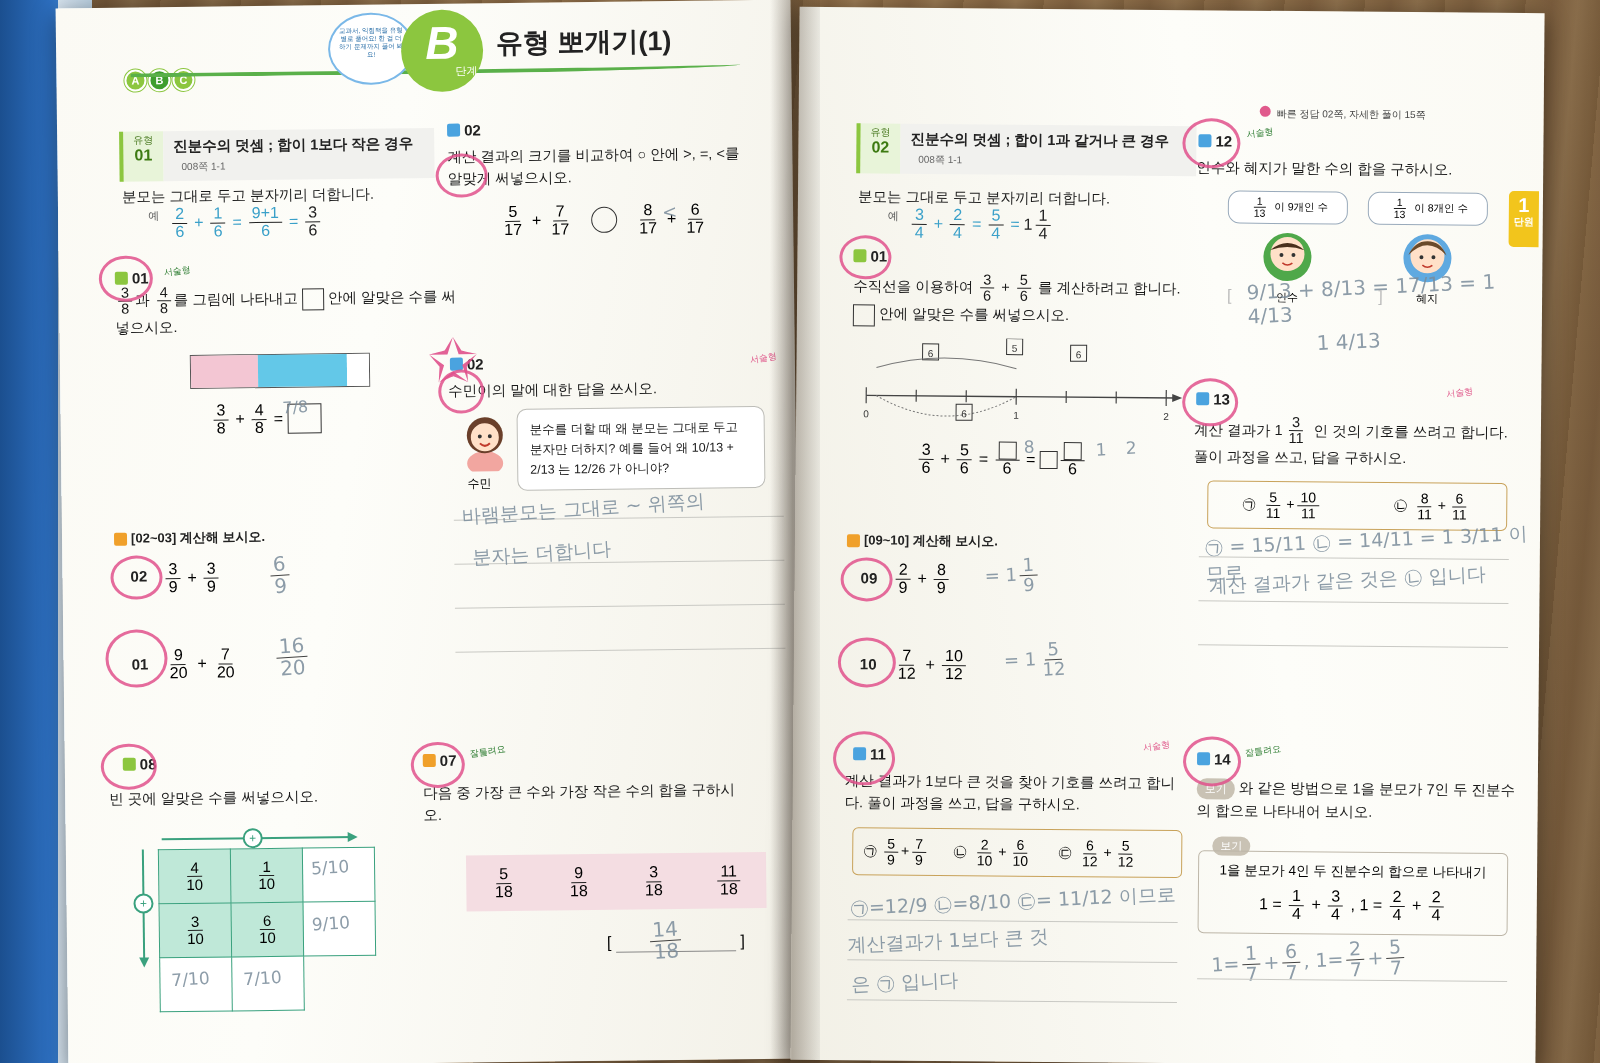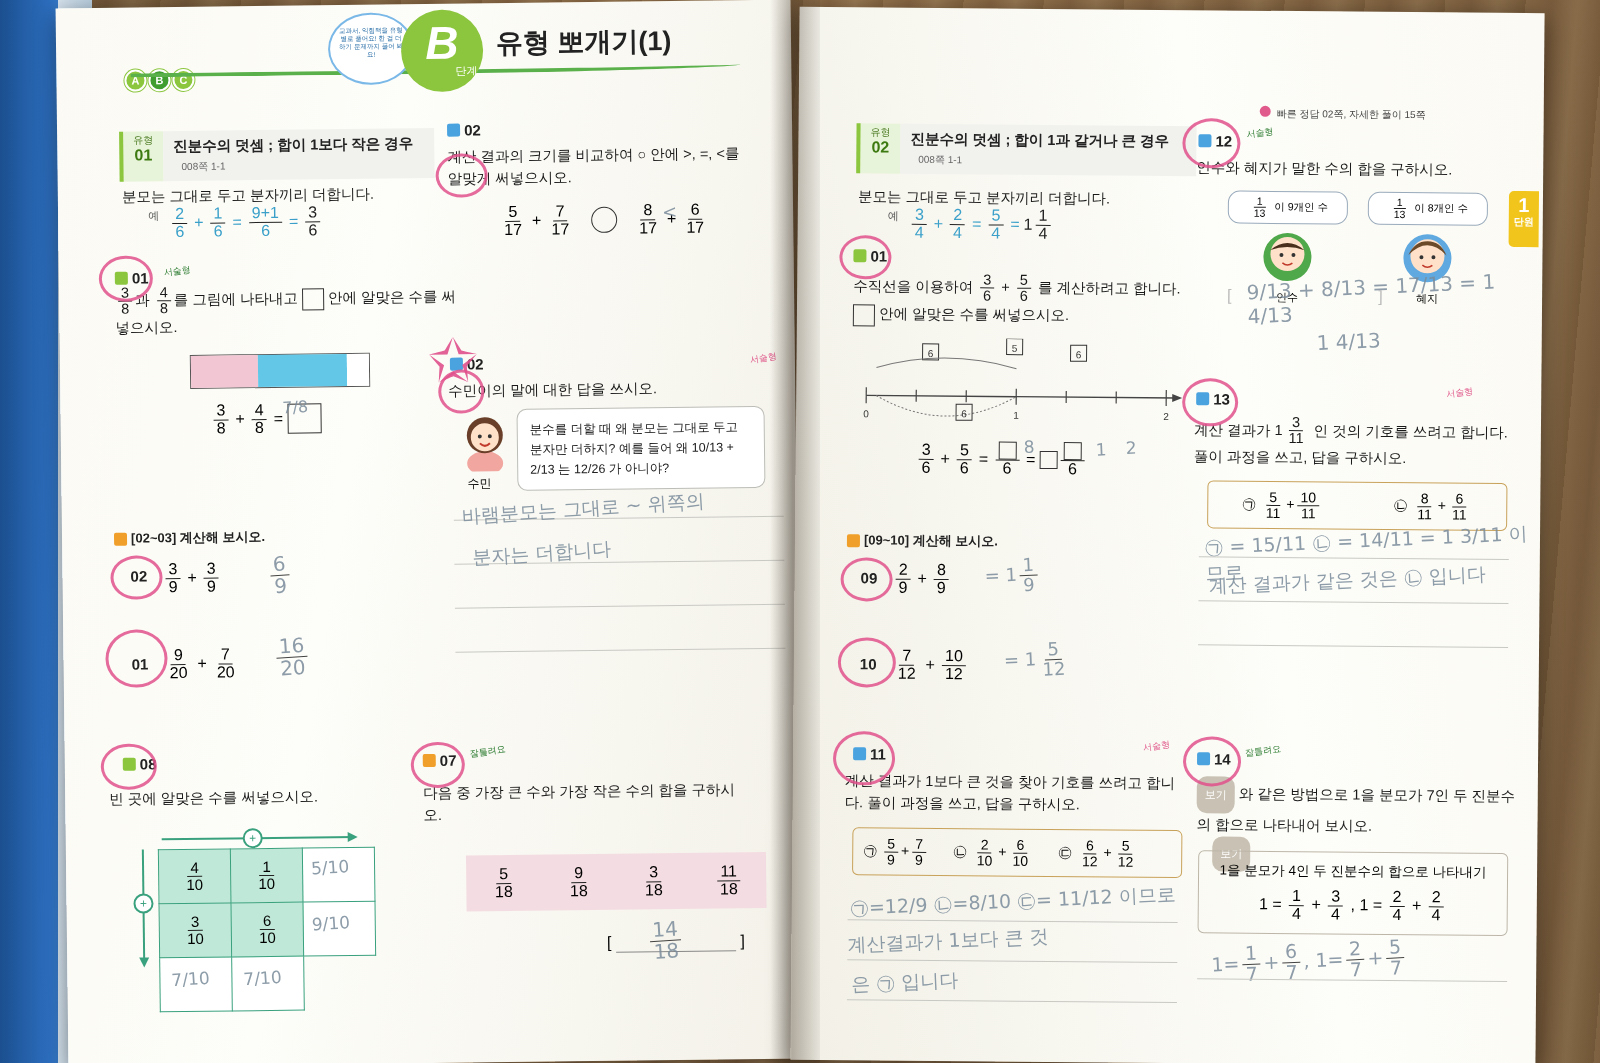--- a/index.html
+++ b/index.html
@@ -128,21 +128,21 @@
   .gtable td { border:1.5px solid #3aa17e; width:72px; height:54px; text-align:center; font-size:15px; }
   .gtable td.fill { background:#bfe8d8; }
   .gtable td.empty { background:#fff; }
 
   
   .numline { position:absolute; }
 
   
   .optbox { position:absolute; border:1.6px solid #c8a25a; border-radius:6px; padding:8px 10px;
     display:flex; gap:24px; align-items:center; font-size:14px; }
-  .bogi { position:absolute; background:#c9c2b4; color:#fff; font-size:11px; padding:10px 8px; border-radius:10px; }
+  .bogi { position:absolute; background:#c9c2b4; color:#fff; font-size:11px; padding:2px 8px; border-radius:10px; }
   .bogibox { position:absolute; border:1.6px solid #bdb6a8; border-radius:6px; padding:10px 12px; font-size:13.5px; }
 
   
   .kidcard { position:absolute; text-align:center; }
   .kidbubble { border:1.3px solid #9ab; border-radius:12px; padding:4px 8px; font-size:10.5px; background:#fff; }
   .kidface { width:54px; height:54px; border-radius:50%; margin:6px auto 0; }
   .kidname { font-size:11px; margin-top:2px; }
 </style>
 </head>
 <body>

